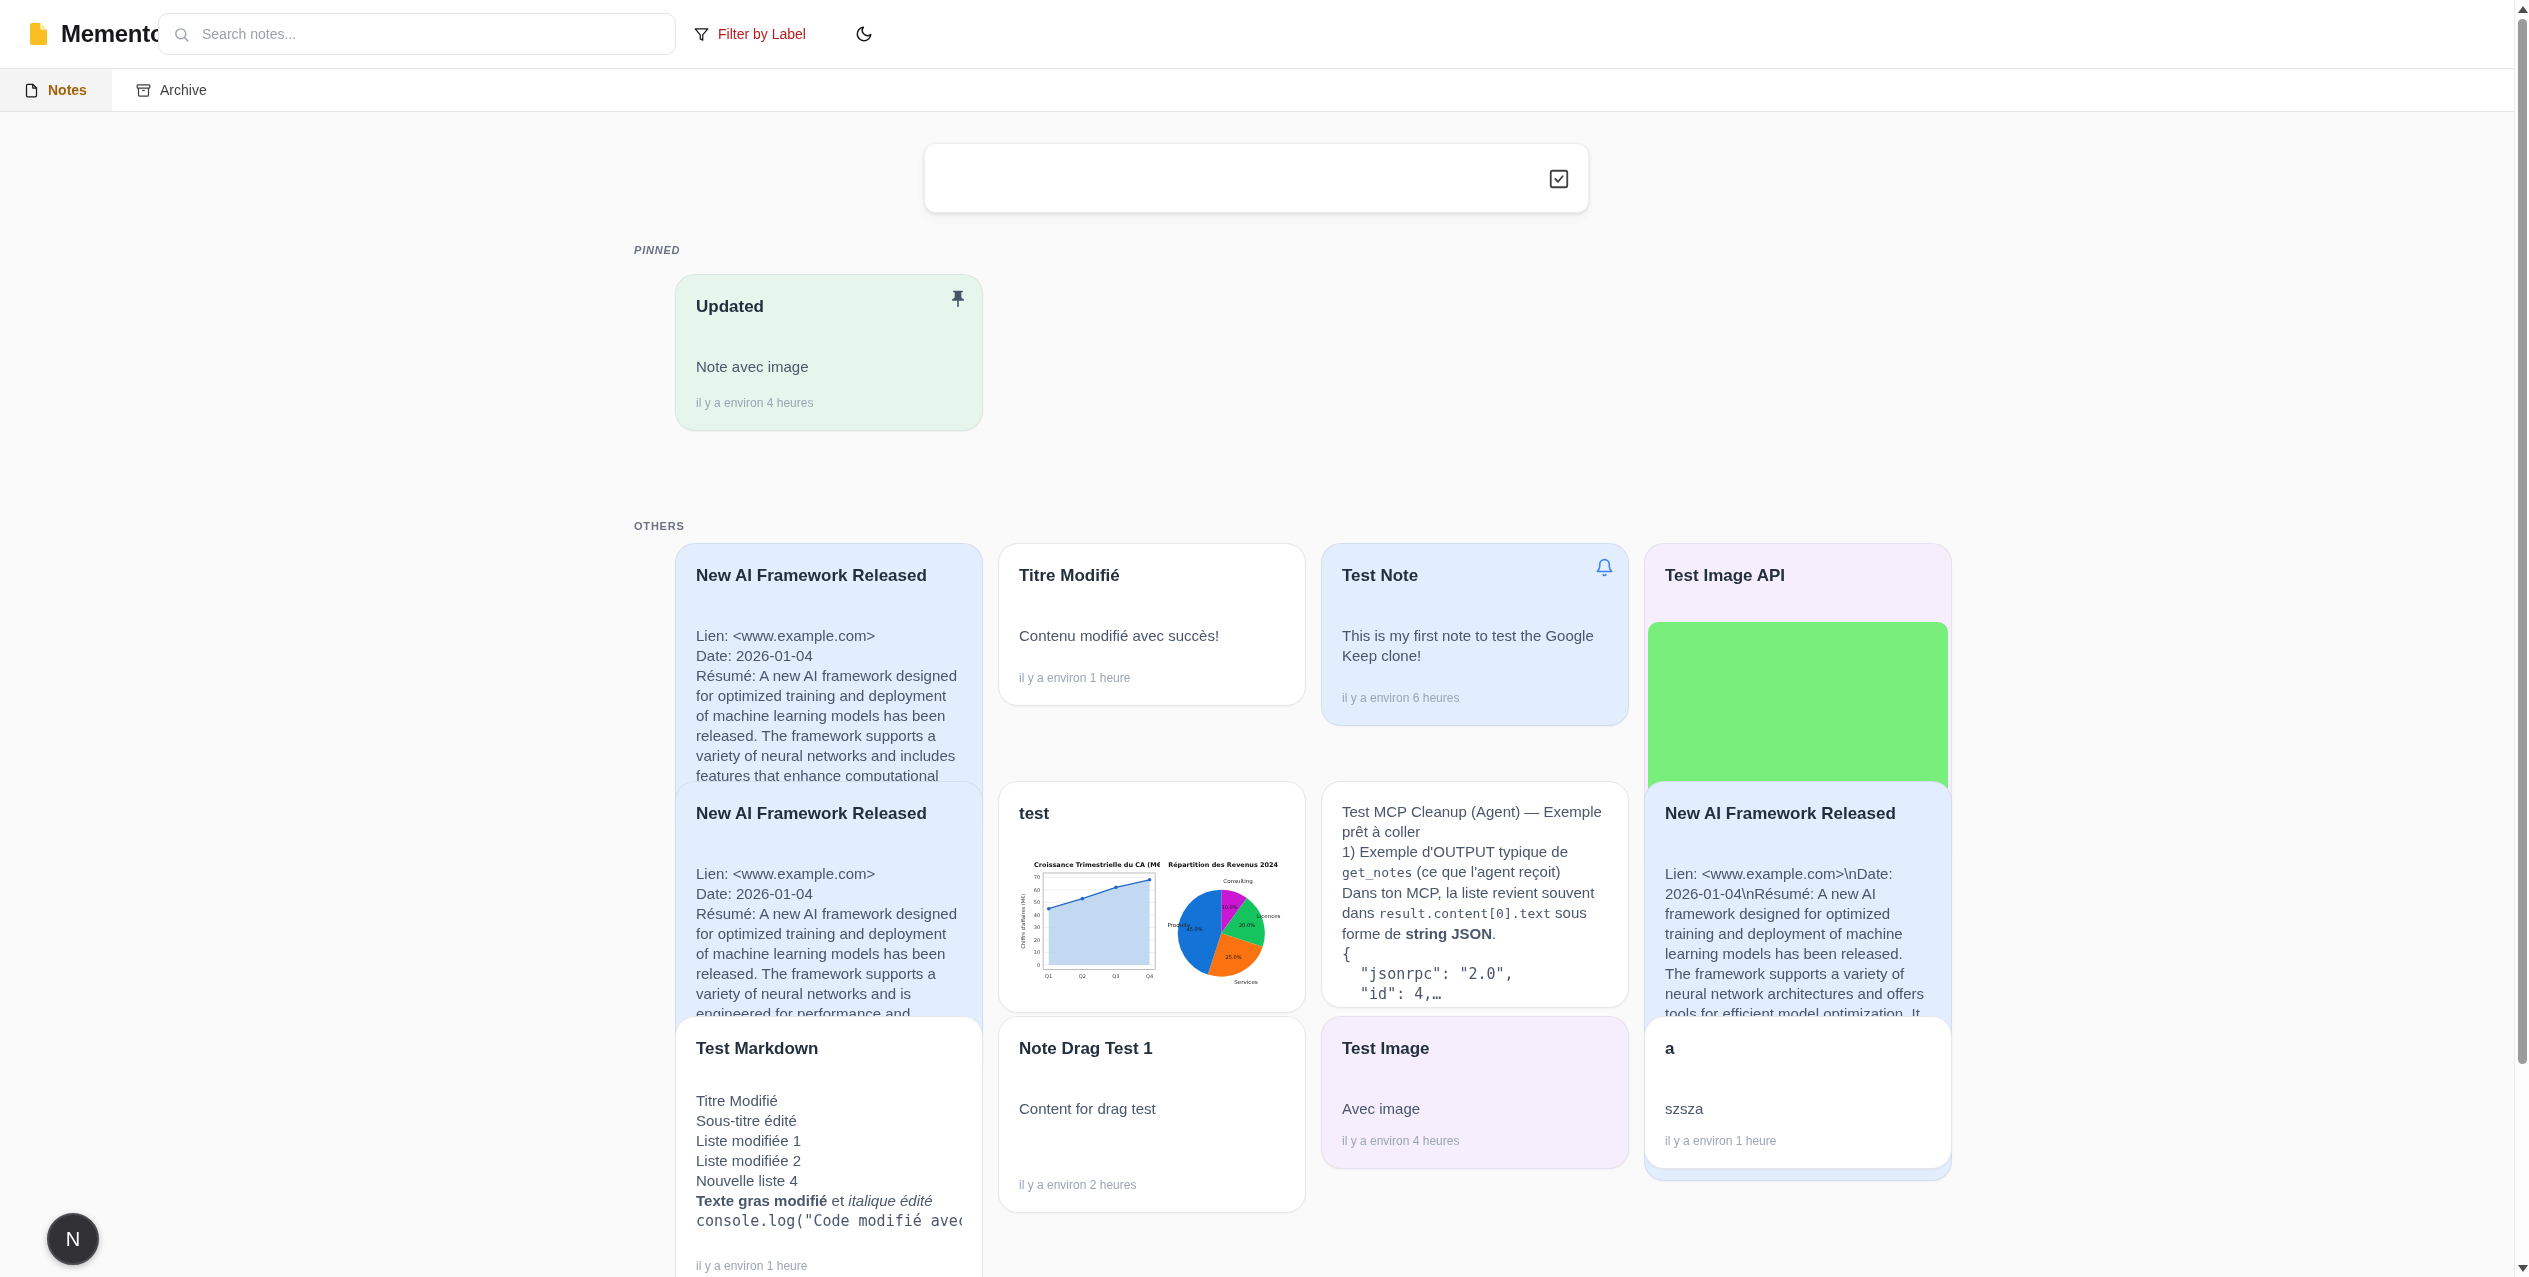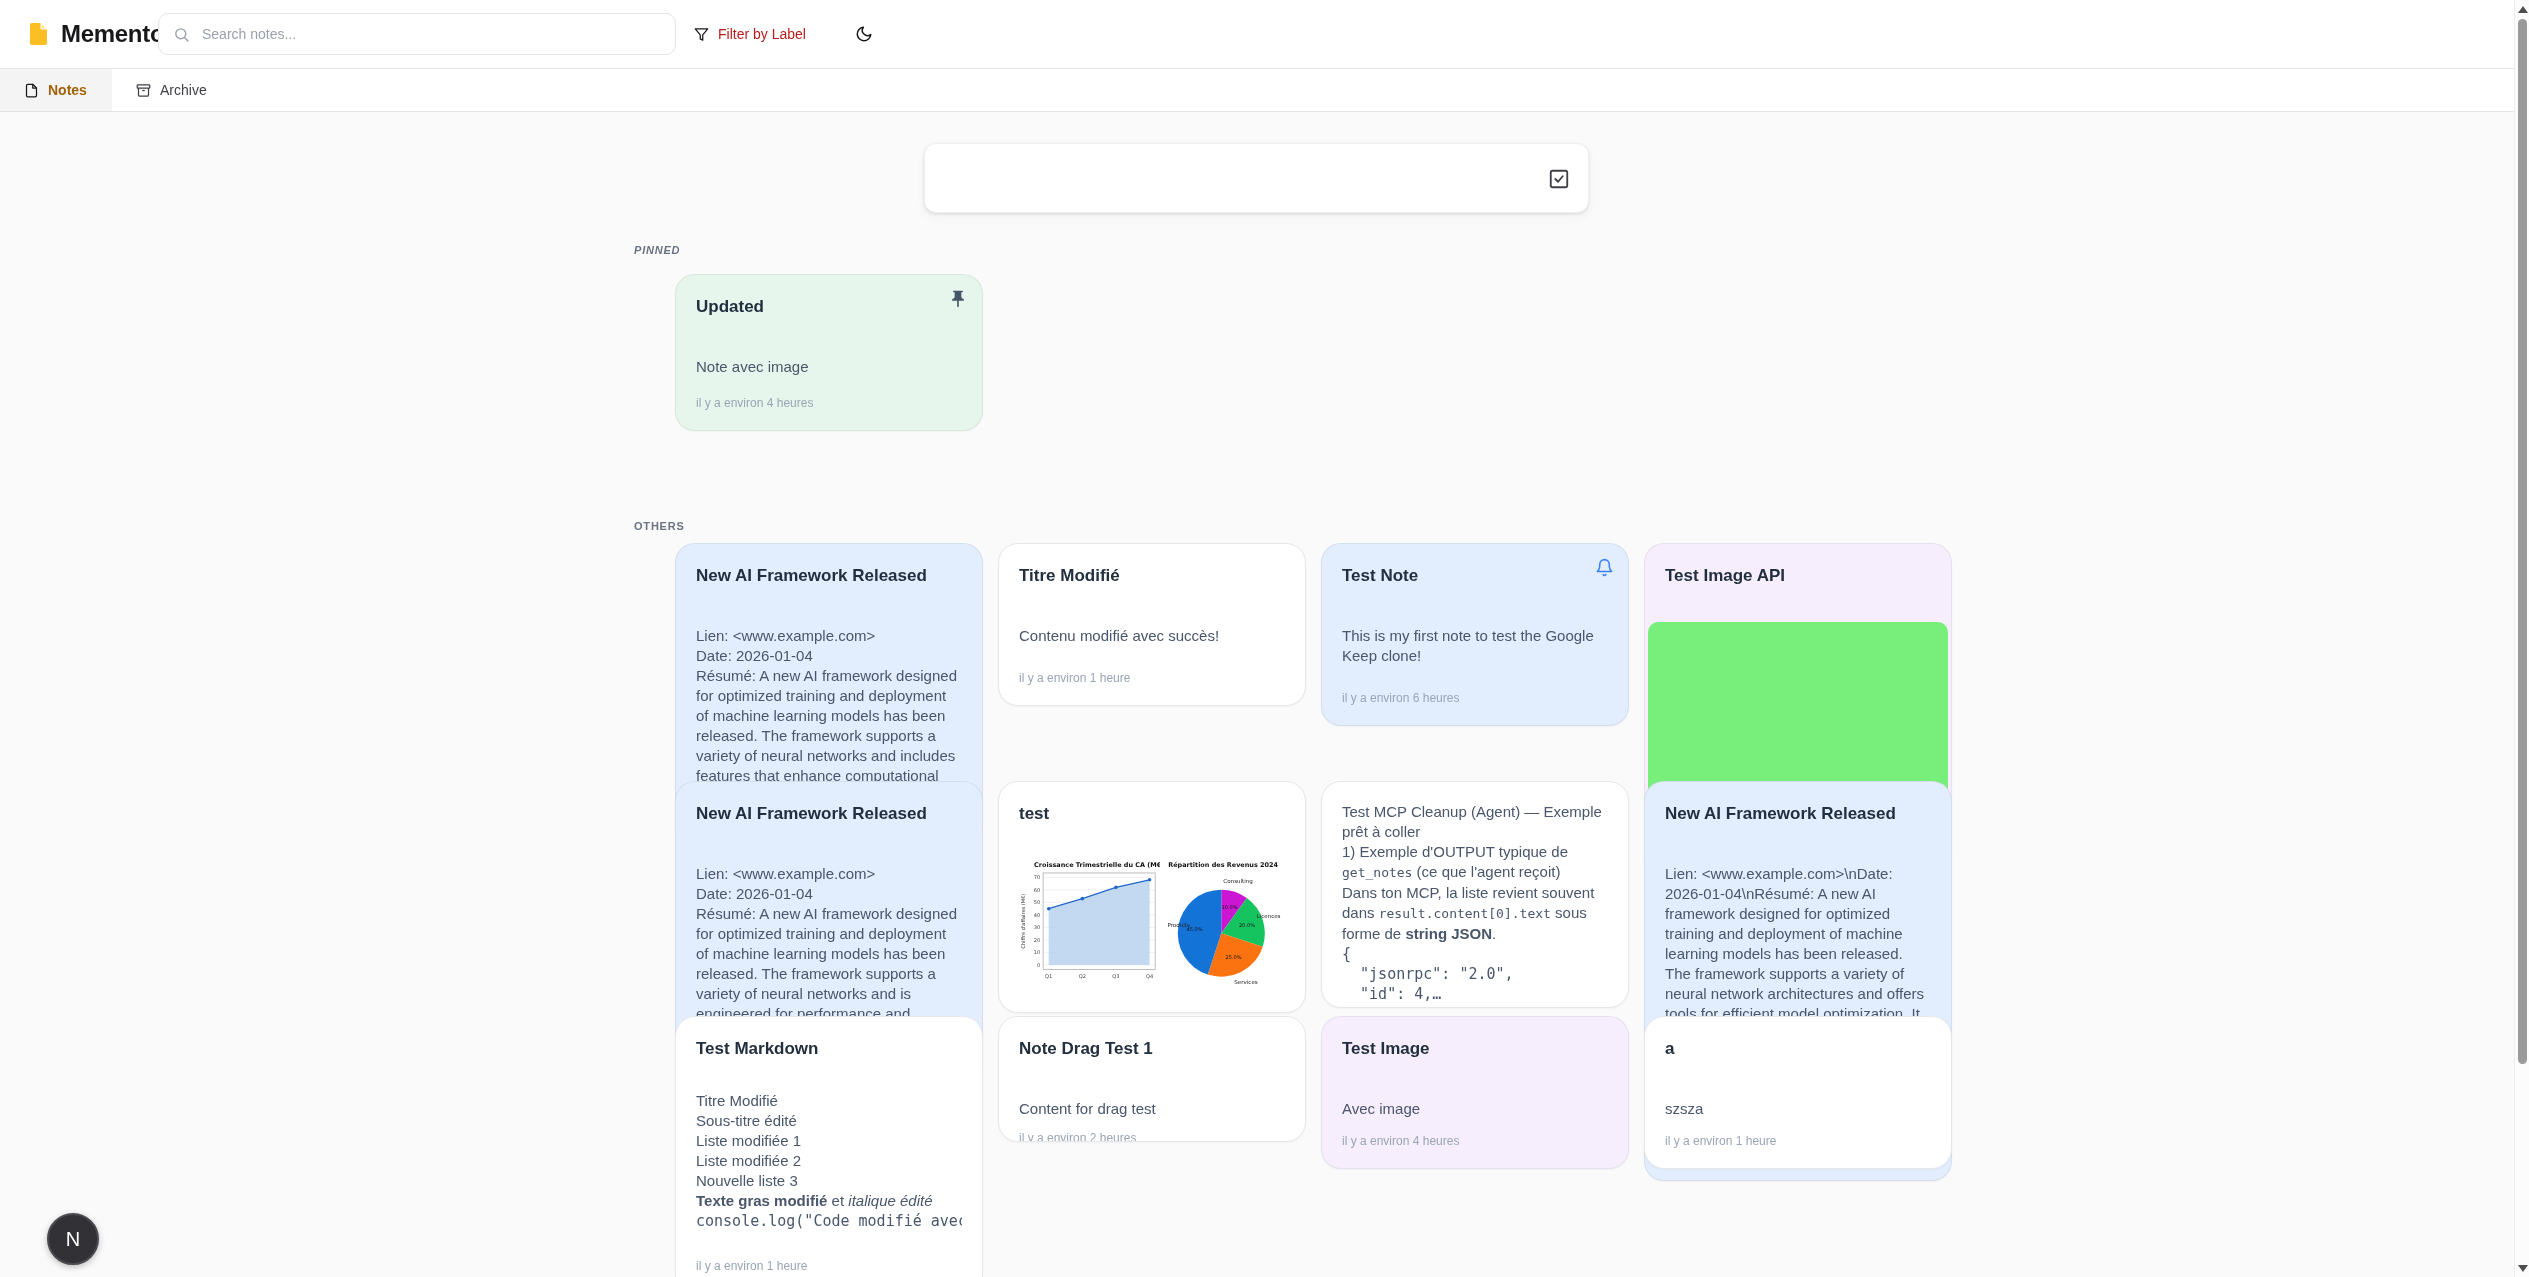--- a/index.html
+++ b/index.html
@@ -262,28 +262,28 @@
   <div class="note-body" style="white-space:normal;">Lien: &lt;www.example.com&gt;\nDate: 2026-01-04\nRésumé: A new AI framework designed for optimized training and deployment of machine learning models has been released. The framework supports a variety of neural network architectures and offers tools for efficient model optimization. It is built to integrate</div>
 </div>
 
 <div class="note white z3" style="left:634px; top:1016px; height:280px;">
   <div class="note-title">Test Markdown</div>
   <div class="md-body">
     <p>Titre Modifié</p>
     <p>Sous-titre édité</p>
     <p>Liste modifiée 1</p>
     <p>Liste modifiée 2</p>
-    <p>Nouvelle liste 3</p>
+    <p>Nouvelle liste 4</p>
     <p><b>Texte gras modifié</b><span> et </span><i>italique édité</i></p>
     <p class="mono clip-line">console.log("Code modifié avec succè</p>
   </div>
   <div class="note-ts mt28">il y a environ 1 heure</div>
 </div>
 
-<div class="note white z3" style="left:957px; top:1016px; height:126px;">
+<div class="note white z3" style="left:957px; top:1016px; height:197px;">
   <div class="note-title">Note Drag Test 1</div>
   <div class="note-body">Content for drag test</div>
   <div class="note-ts">il y a environ 2 heures</div>
 </div>
 
 <div class="note lavender z3" style="left:1280px; top:1016px; height:153px;">
   <div class="note-title">Test Image</div>
   <div class="note-body">Avec image</div>
   <div class="note-ts">il y a environ 4 heures</div>
 </div>

